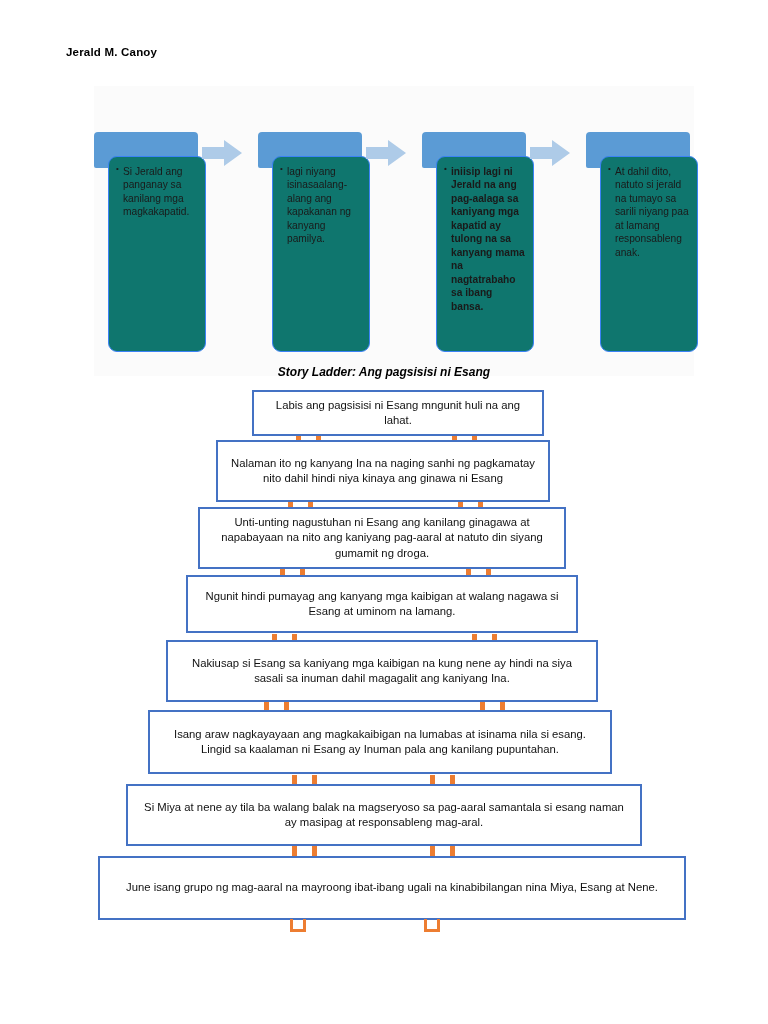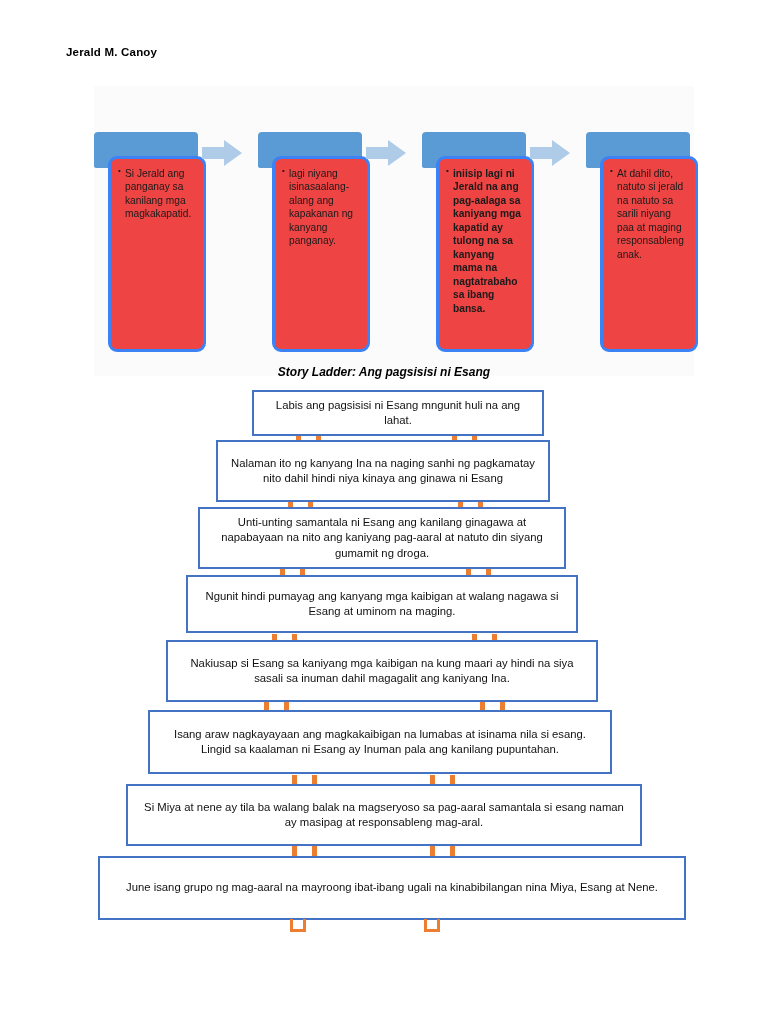--- a/index.html
+++ b/index.html
@@ -77,22 +77,22 @@
     height: 36px;
     background: #5b9bd5;
     border-radius: 4px 4px 2px 2px;
   }
   .step-body {
     position: absolute;
     left: 14px;
     top: 24px;
     width: 98px;
     height: 196px;
-    background: #ef4444;
-    border: 3px solid #3b82f6;
+    background: #0f766e;
+    border: 1px solid #3b82f6;
     border-radius: 9px;
     box-sizing: border-box;
     padding: 8px 6px 6px 7px;
   }
   .bullet {
     font-size: 10.2px;
     line-height: 1.32;
     color: #1a1a1a;
     position: relative;
     padding-left: 7px;
@@ -187,21 +187,21 @@
 
       <div class="arrow" style="left:108px;">
         <svg width="42" height="26" viewBox="0 0 42 26">
           <polygon points="0,7 22,7 22,0 40,13 22,26 22,19 0,19" fill="#AECBE8"></polygon>
         </svg>
       </div>
 
       <div class="step" style="left:164px;">
         <div class="step-head"></div>
         <div class="step-body">
-          <div class="bullet">lagi niyang isinasaalang-alang ang kapakanan ng kanyang panganay.</div>
+          <div class="bullet">lagi niyang isinasaalang-alang ang kapakanan ng kanyang pamilya.</div>
         </div>
       </div>
 
       <div class="arrow" style="left:272px;">
         <svg width="42" height="26" viewBox="0 0 42 26">
           <polygon points="0,7 22,7 22,0 40,13 22,26 22,19 0,19" fill="#AECBE8"></polygon>
         </svg>
       </div>
 
       <div class="step" style="left:328px;font-weight:bold;">
@@ -213,21 +213,21 @@
 
       <div class="arrow" style="left:436px;">
         <svg width="42" height="26" viewBox="0 0 42 26">
           <polygon points="0,7 22,7 22,0 40,13 22,26 22,19 0,19" fill="#AECBE8"></polygon>
         </svg>
       </div>
 
       <div class="step" style="left:492px;">
         <div class="step-head"></div>
         <div class="step-body">
-          <div class="bullet">At dahil dito, natuto si jerald na natuto sa sarili niyang paa at maging responsableng anak.</div>
+          <div class="bullet">At dahil dito, natuto si jerald na tumayo sa sarili niyang paa at lamang responsableng anak.</div>
         </div>
       </div>
 
     </div>
   </div>
 
   <div class="ladder-title">Story Ladder: Ang pagsisisi ni Esang</div>
 
   <div class="ladder">
 
@@ -268,29 +268,29 @@
 
     <div class="rung" style="left:252px; top:0px;   width:292px; height:46px;">
       <div class="rung-text">Labis ang pagsisisi ni Esang mngunit huli na ang lahat.</div>
     </div>
 
     <div class="rung" style="left:216px; top:50px;  width:334px; height:62px;">
       <div class="rung-text">Nalaman ito ng kanyang Ina na naging sanhi ng pagkamatay nito dahil hindi niya kinaya ang ginawa ni Esang</div>
     </div>
 
     <div class="rung" style="left:198px; top:117px; width:368px; height:62px;">
-      <div class="rung-text">Unti-unting samantala ni Esang ang kanilang ginagawa at napabayaan na nito ang kaniyang pag-aaral at natuto din siyang gumamit ng droga.</div>
+      <div class="rung-text">Unti-unting nagustuhan ni Esang ang kanilang ginagawa at napabayaan na nito ang kaniyang pag-aaral at natuto din siyang gumamit ng droga.</div>
     </div>
 
     <div class="rung" style="left:186px; top:185px; width:392px; height:58px;">
-      <div class="rung-text">Ngunit hindi pumayag ang kanyang mga kaibigan at walang nagawa si Esang at uminom na maging.</div>
+      <div class="rung-text">Ngunit hindi pumayag ang kanyang mga kaibigan at walang nagawa si Esang at uminom na lamang.</div>
     </div>
 
     <div class="rung" style="left:166px; top:250px; width:432px; height:62px;">
-      <div class="rung-text">Nakiusap si Esang sa kaniyang mga kaibigan na kung maari ay hindi na siya sasali sa inuman dahil magagalit ang kaniyang Ina.</div>
+      <div class="rung-text">Nakiusap si Esang sa kaniyang mga kaibigan na kung nene ay hindi na siya sasali sa inuman dahil magagalit ang kaniyang Ina.</div>
     </div>
 
     <div class="rung" style="left:148px; top:320px; width:464px; height:64px;justify-content:flex-end;">
       <div class="rung-text">Isang araw nagkayayaan ang magkakaibigan na lumabas at isinama nila si esang. Lingid sa kaalaman ni Esang ay Inuman pala ang kanilang pupuntahan.</div>
     </div>
 
     <div class="rung" style="left:126px; top:394px; width:516px; height:62px;">
       <div class="rung-text">Si Miya at nene ay tila ba walang balak na magseryoso sa pag-aaral samantala si esang naman ay masipag at responsableng mag-aral.</div>
     </div>
 

